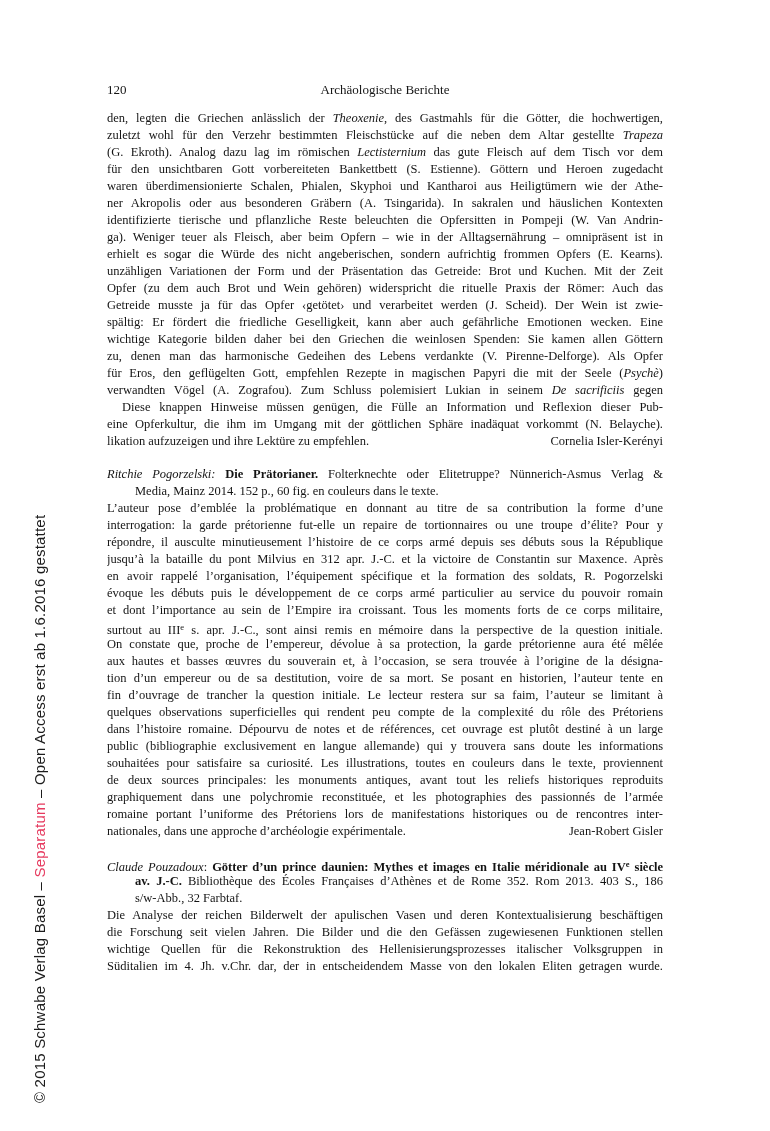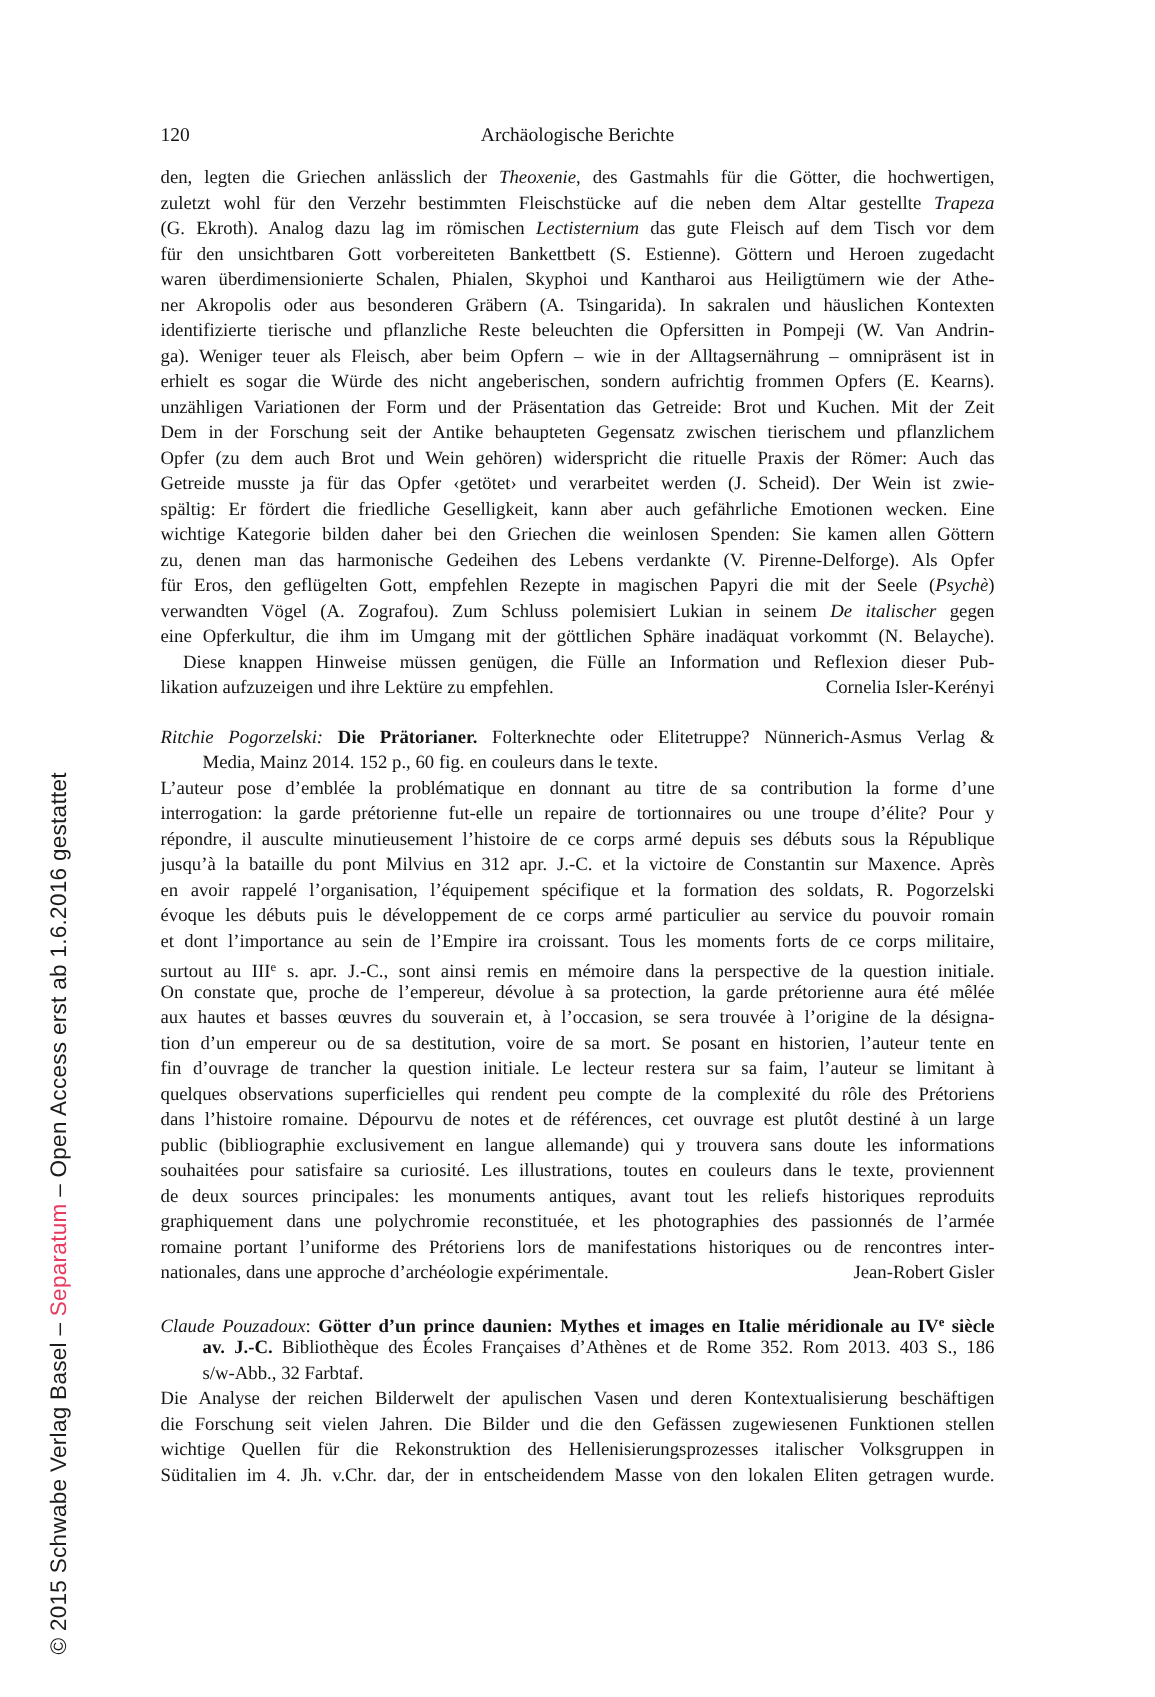--- a/index.html
+++ b/index.html
@@ -86,30 +86,29 @@
           <div class="line"><span><span>den, legten die Griechen anlässlich der </span><span class="i">Theoxenie</span><span>, des Gastmahls für die Götter, die hochwertigen,</span></span></div>
           <div class="line"><span><span>zuletzt wohl für den Verzehr bestimmten Fleischstücke auf die neben dem Altar gestellte </span><span class="i">Trapeza</span></span></div>
           <div class="line"><span><span>(G. Ekroth). Analog dazu lag im römischen </span><span class="i">Lectisternium</span><span> das gute Fleisch auf dem Tisch vor dem</span></span></div>
           <div class="line"><span><span>für den unsichtbaren Gott vorbereiteten Bankettbett (S. Estienne). Göttern und Heroen zugedacht</span></span></div>
           <div class="line"><span><span>waren überdimensionierte Schalen, Phialen, Skyphoi und Kantharoi aus Heiligtümern wie der Athe-</span></span></div>
           <div class="line"><span><span>ner Akropolis oder aus besonderen Gräbern (A. Tsingarida). In sakralen und häuslichen Kontexten</span></span></div>
           <div class="line"><span><span>identifizierte tierische und pflanzliche Reste beleuchten die Opfersitten in Pompeji (W. Van Andrin-</span></span></div>
           <div class="line"><span><span>ga). Weniger teuer als Fleisch, aber beim Opfern – wie in der Alltagsernährung – omnipräsent ist in</span></span></div>
           <div class="line"><span><span>erhielt es sogar die Würde des nicht angeberischen, sondern aufrichtig frommen Opfers (E. Kearns).</span></span></div>
           <div class="line"><span><span>unzähligen Variationen der Form und der Präsentation das Getreide: Brot und Kuchen. Mit der Zeit</span></span></div>
-          <div class="line"><span><span>Dem in der Forschung seit der Antike behaupteten Gegensatz zwischen tierischem und pflanzlichem</span></span></div>
           <div class="line"><span><span>Opfer (zu dem auch Brot und Wein gehören) widerspricht die rituelle Praxis der Römer: Auch das</span></span></div>
           <div class="line"><span><span>Getreide musste ja für das Opfer ‹getötet› und verarbeitet werden (J. Scheid). Der Wein ist zwie-</span></span></div>
           <div class="line"><span><span>spältig: Er fördert die friedliche Geselligkeit, kann aber auch gefährliche Emotionen wecken. Eine</span></span></div>
           <div class="line"><span><span>wichtige Kategorie bilden daher bei den Griechen die weinlosen Spenden: Sie kamen allen Göttern</span></span></div>
           <div class="line"><span><span>zu, denen man das harmonische Gedeihen des Lebens verdankte (V. Pirenne-Delforge). Als Opfer</span></span></div>
           <div class="line"><span><span>für Eros, den geflügelten Gott, empfehlen Rezepte in magischen Papyri die mit der Seele (</span><span class="i">Psychè</span><span>)</span></span></div>
-          <div class="line"><span><span>verwandten Vögel (A. Zografou). Zum Schluss polemisiert Lukian in seinem </span><span class="i">De italischer</span><span> gegen</span></span></div>
+          <div class="line"><span><span>verwandten Vögel (A. Zografou). Zum Schluss polemisiert Lukian in seinem </span><span class="i">De sacrificiis</span><span> gegen</span></span></div>
+          <div class="line ind1"><span><span>Diese knappen Hinweise müssen genügen, die Fülle an Information und Reflexion dieser Pub-</span></span></div>
           <div class="line"><span><span>eine Opferkultur, die ihm im Umgang mit der göttlichen Sphäre inadäquat vorkommt (N. Belayche).</span></span></div>
-          <div class="line ind1"><span><span>Diese knappen Hinweise müssen genügen, die Fülle an Information und Reflexion dieser Pub-</span></span></div>
           <div class="line split">
             <span><span>likation aufzuzeigen und ihre Lektüre zu empfehlen.</span></span>
             <span>Cornelia Isler-Kerényi</span>
           </div>
         </div>
         <div class="block space-before">
           <div class="line"><span><span class="i">Ritchie Pogorzelski: </span><span class="b">Die Prätorianer.</span><span> Folterknechte oder Elitetruppe? Nünnerich-Asmus Verlag &amp;</span></span></div>
           <div class="line left ind2"><span><span>Media, Mainz 2014. 152 p., 60 fig. en couleurs dans le texte.</span></span></div>
         </div>
         <div class="block">

